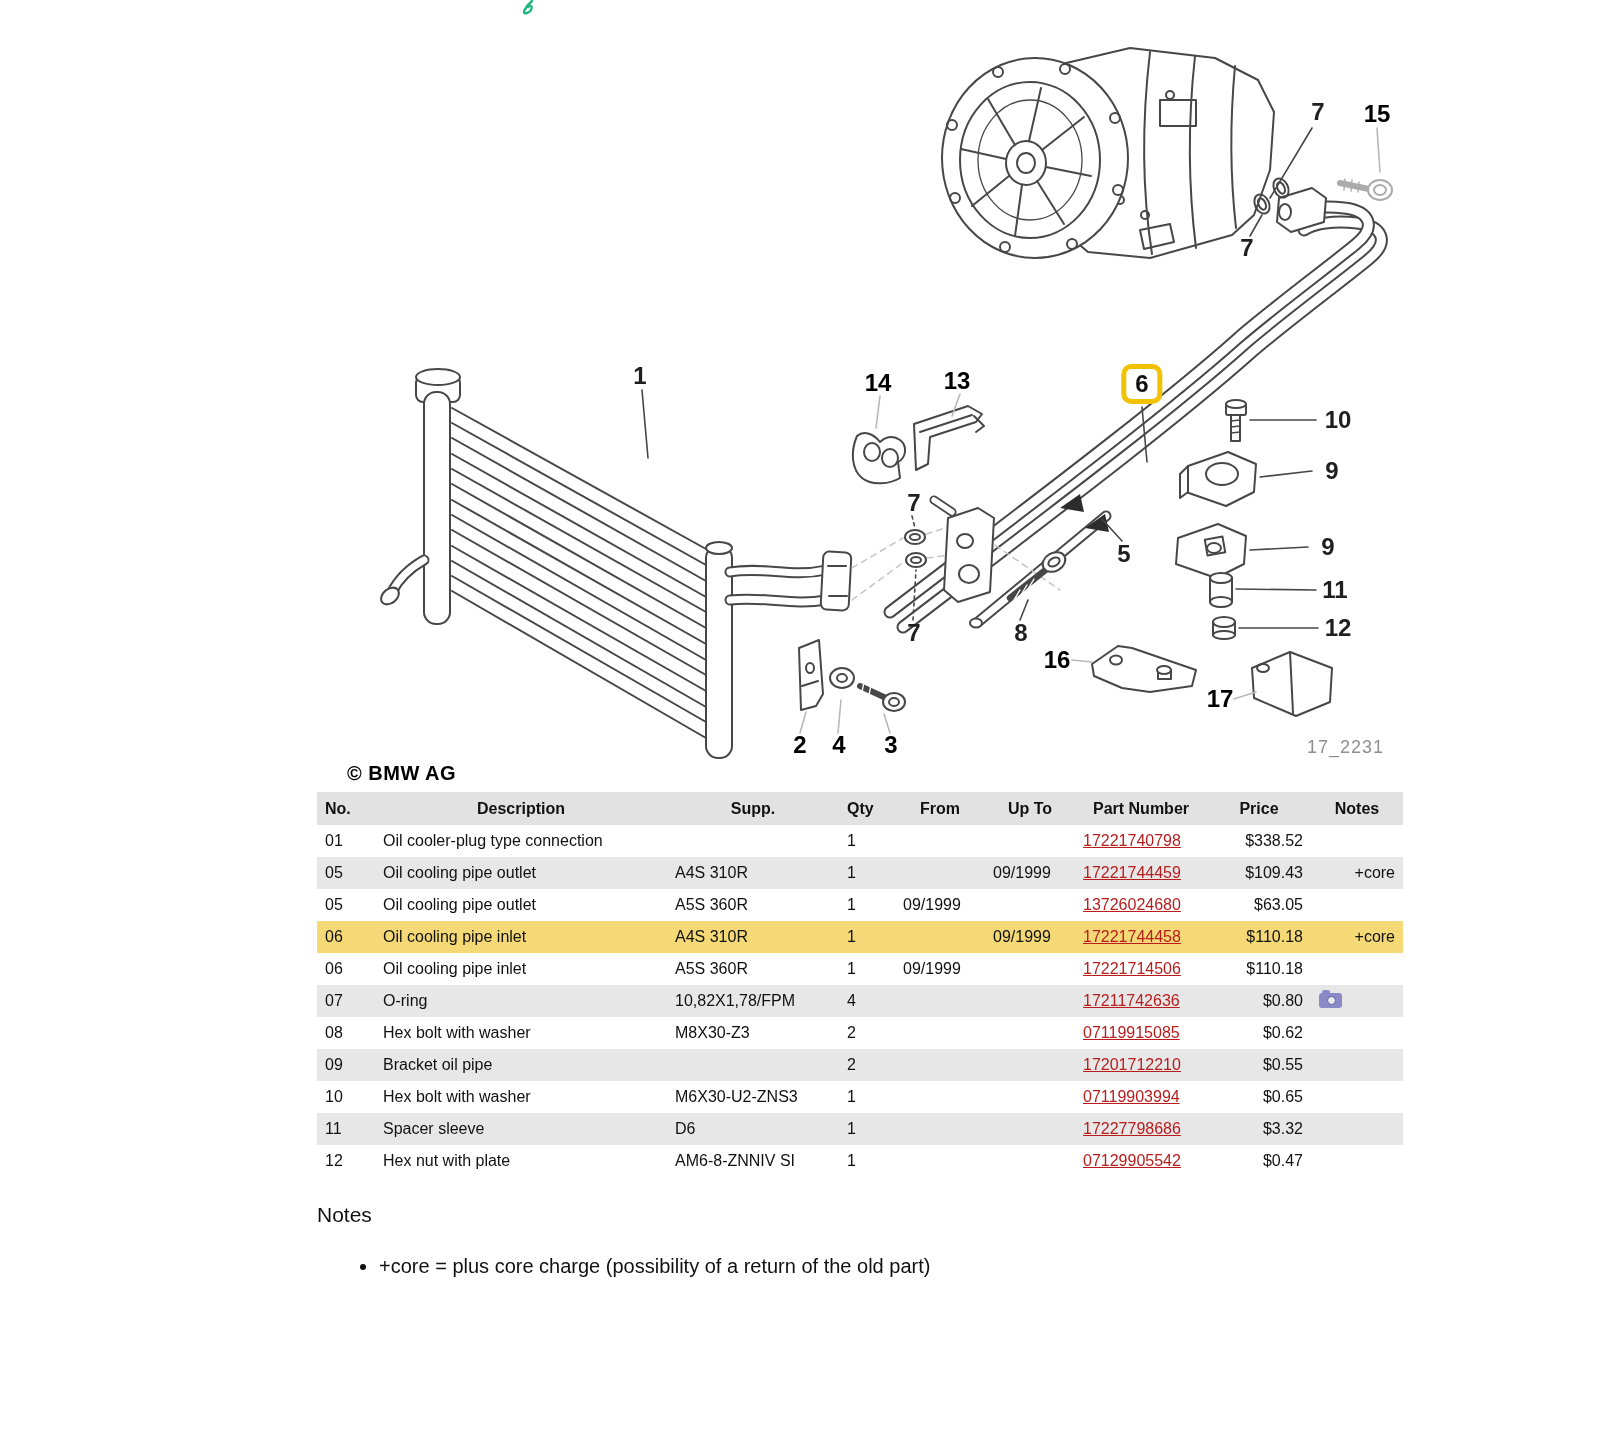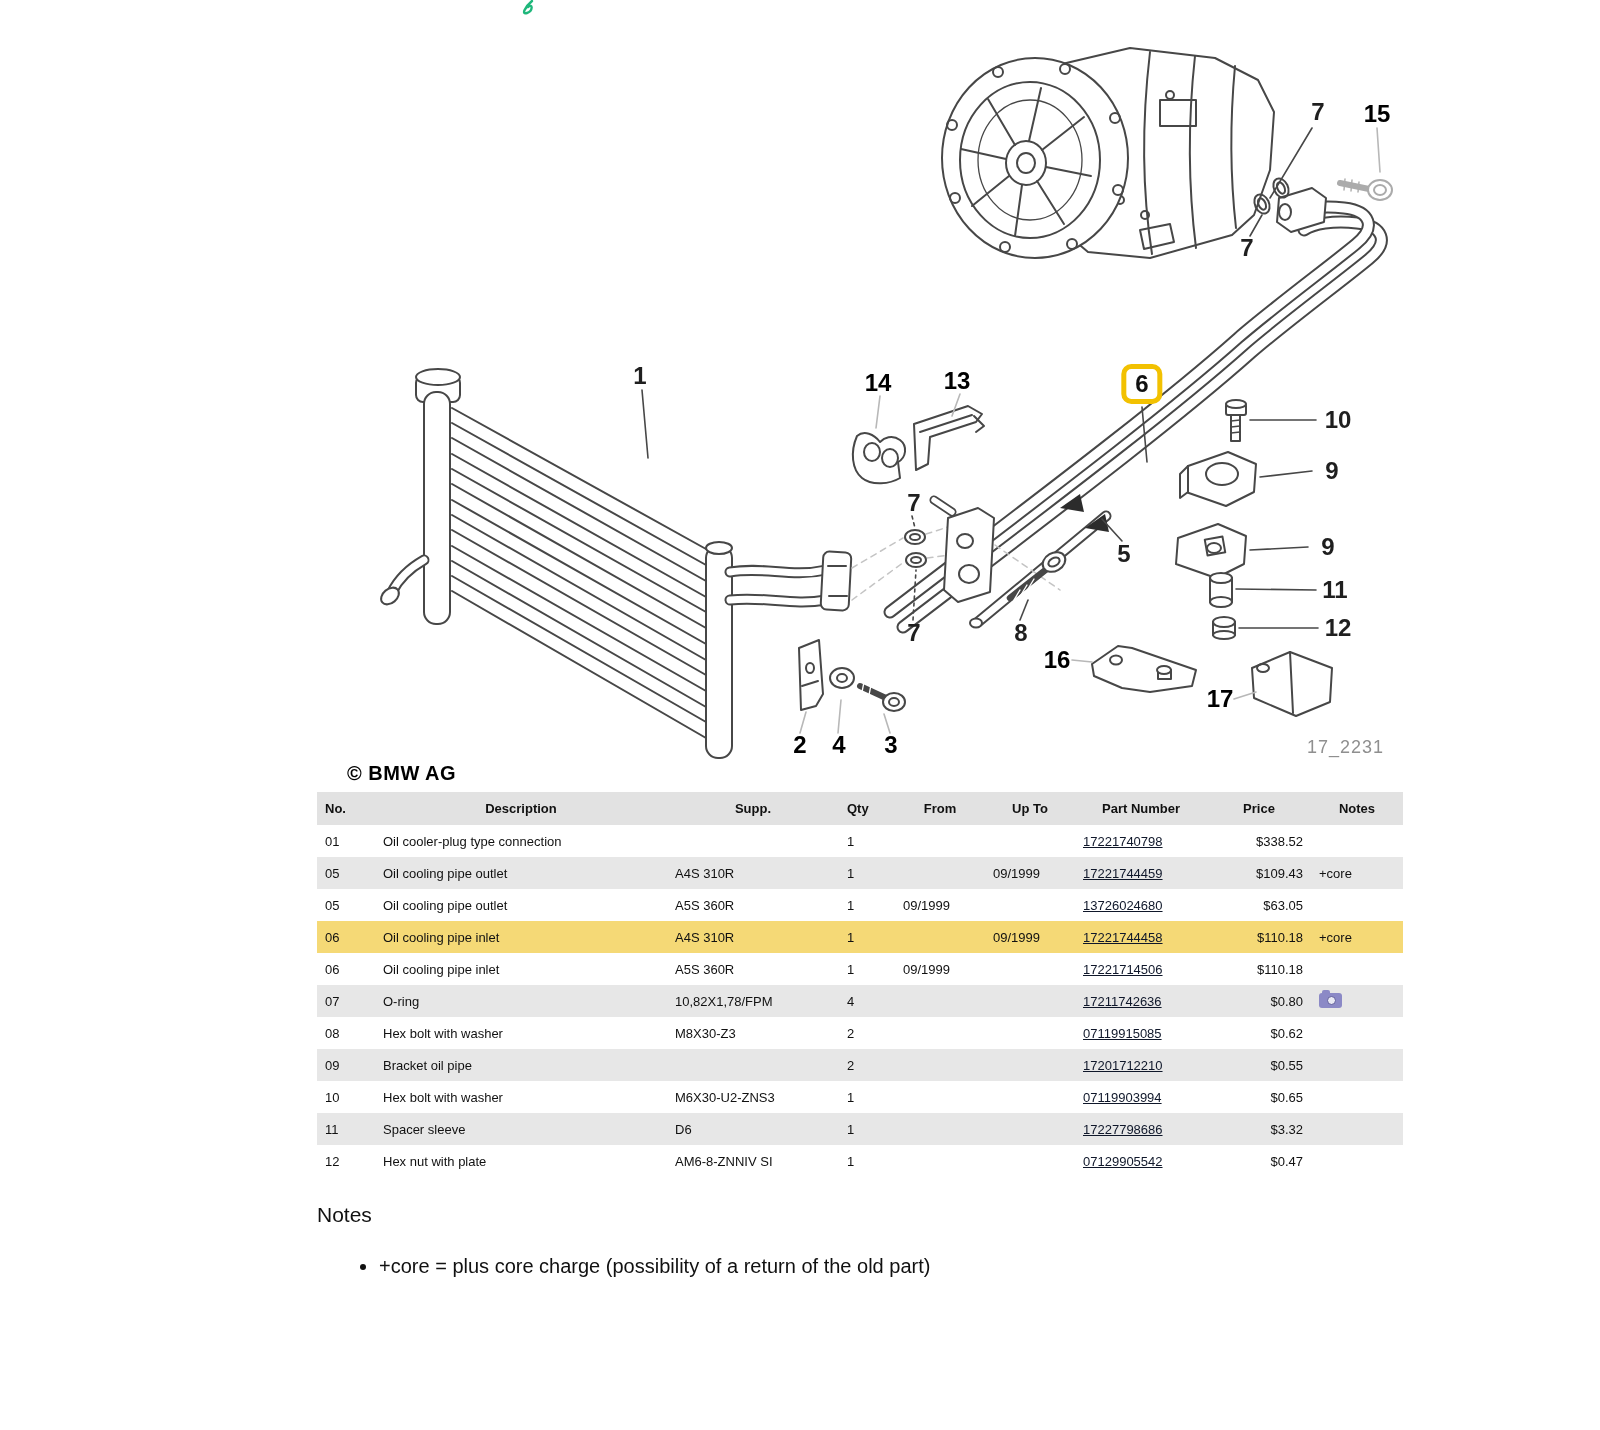--- a/index.html
+++ b/index.html
@@ -10,37 +10,37 @@
   .diagram{position:absolute;left:0;top:0;width:1600px;height:790px;}
   .diagram svg{position:absolute;left:0;top:0;}
   .callout{position:absolute;transform:translate(-50%,-50%);font-weight:bold;font-size:24px;line-height:1;color:#1f1f1f;white-space:nowrap;}
   .callout.gray{color:#000000;}
   .callout.highlight{background:#ffffff;border:5px solid #F2C101;border-radius:10px;padding:3px 9px;color:#101010;}
   .copyright{position:absolute;left:347px;top:762px;font-size:20px;font-weight:bold;color:#000000;letter-spacing:.5px;}
   .diagram-ref{position:absolute;left:1307px;top:737px;font-size:18px;color:#8f8f8f;letter-spacing:1px;}
 
   
   .table-wrap{position:absolute;left:317px;top:792px;width:1086px;}
-  table.parts{border-collapse:collapse;table-layout:fixed;width:1086px;font-size:13px;color:#111;}
+  table.parts{border-collapse:collapse;table-layout:fixed;width:1086px;font-size:16px;color:#111;}
   table.parts th{background:#e2e2e2;font-weight:bold;height:33px;padding:0 8px;box-sizing:border-box;white-space:nowrap;}
   table.parts td{height:32px;padding:0 8px;box-sizing:border-box;white-space:nowrap;overflow:hidden;}
   col.c-no{width:58px;} col.c-desc{width:292px;} col.c-supp{width:172px;} col.c-qty{width:56px;}
   col.c-from{width:90px;} col.c-upto{width:90px;} col.c-part{width:132px;} col.c-price{width:104px;} col.c-note{width:92px;}
   th.h-no,td.no{text-align:left;}
   th.h-desc{text-align:center;} td.desc{text-align:left;}
   th.h-supp{text-align:center;} td.supp{text-align:left;}
   th.h-qty{text-align:left;} td.qty{text-align:left;}
   th.h-from{text-align:center;} td.from{text-align:left;}
   th.h-upto{text-align:center;} td.upto{text-align:left;}
   th.h-part{text-align:center;} td.part{text-align:left;padding-left:10px;}
   th.h-price{text-align:center;} td.price{text-align:right;padding-right:8px;}
-  th.h-note{text-align:center;} td.note{text-align:left;}
+  th.h-note{text-align:center;} td.note{text-align:right;}
   tr.shade td{background:#e7e7e7;}
   tr.hl td{background:#F5D976;}
-  a.part-link{color:#0f172a;cursor:pointer;}
+  a.part-link{color:#b91c1c;cursor:pointer;}
   .camera-icon{display:inline-block;width:23px;height:15px;background:#8b89c6;border-radius:3px;position:relative;vertical-align:-2px;}
   .camera-icon::before{content:'';position:absolute;left:3px;top:-3px;width:8px;height:5px;background:#8b89c6;border-radius:2px 2px 0 0;}
   .camera-icon::after{content:'';position:absolute;left:8px;top:3px;width:9px;height:9px;background:#e9e9f4;border:1px solid #5e5c9a;border-radius:50%;box-sizing:border-box;}
 
   
   .notes{position:absolute;left:317px;top:1203px;width:1000px;color:#111;}
   .notes h3{margin:0;font-size:21px;font-weight:normal;}
   .notes ul{margin:26px 0 0 0;padding-left:62px;}
   .notes li{font-size:20px;line-height:1.3;}
 </style>

